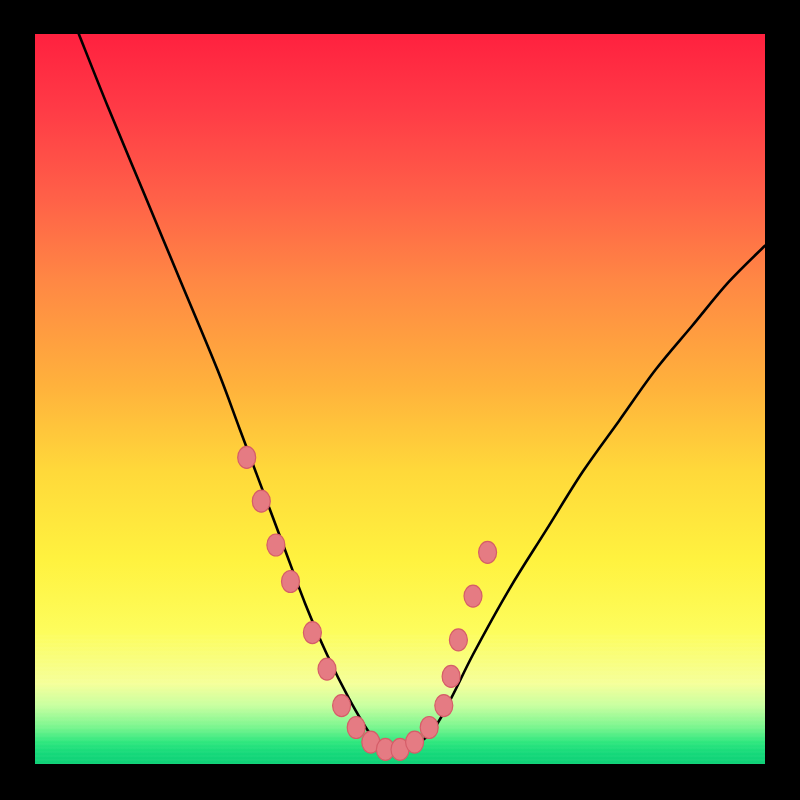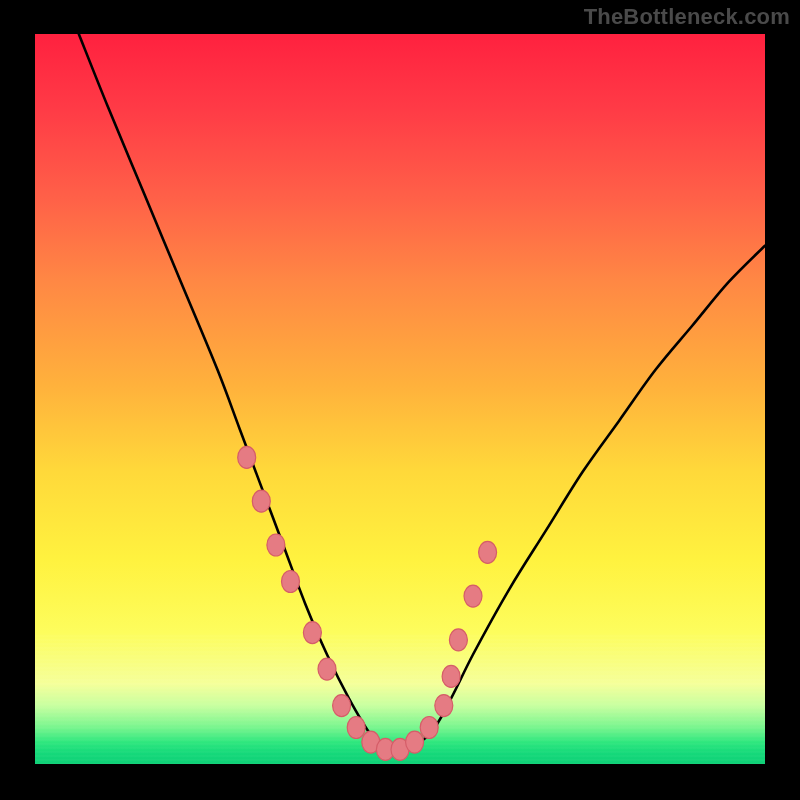--- a/index.html
+++ b/index.html
@@ -80,21 +80,20 @@
     fill: #e57b83;
     stroke: #d55d68;
     stroke-width: 1.2;
   }
 </style>
 </head>
 <body>
 
 <div class="frame">
 
-  <div class="watermark">TheBottleneck.com</div>
 
   <div class="plot-area">
     <div class="banding"></div>
 
     <svg class="curve" viewBox="0 0 730 730" preserveAspectRatio="none">
       <path id="curve-path" fill="none" stroke="#000" stroke-width="2.6" stroke-linecap="round" d="M 43.8 0.0 C 48.7 12.2, 62.0 46.2, 73.0 73.0 C 84.0 99.8, 97.3 131.4, 109.5 160.6 C 121.7 189.8, 133.8 219.0, 146.0 248.2 C 158.2 277.4, 172.8 311.5, 182.5 335.8 C 192.2 360.1, 197.1 374.7, 204.4 394.2 C 211.7 413.7, 219.0 433.1, 226.3 452.6 C 233.6 472.1, 240.9 491.5, 248.2 511.0 C 255.5 530.5, 262.8 551.1, 270.1 569.4 C 277.4 587.6, 284.7 604.7, 292.0 620.5 C 299.3 636.3, 306.6 650.9, 313.9 664.3 C 321.2 677.7, 329.7 692.3, 335.8 700.8 C 341.9 709.3, 345.5 713.0, 350.4 715.4 C 355.3 717.8, 357.7 717.8, 365.0 715.4 C 372.3 713.0, 385.7 709.3, 394.2 700.8 C 402.7 692.3, 408.8 677.7, 416.1 664.3 C 423.4 650.9, 428.3 638.8, 438.0 620.5 C 447.7 602.3, 462.3 575.5, 474.5 554.8 C 486.7 534.1, 498.8 515.9, 511.0 496.4 C 523.2 476.9, 535.3 456.3, 547.5 438.0 C 559.7 419.8, 571.8 403.9, 584.0 386.9 C 596.2 369.9, 608.3 351.6, 620.5 335.8 C 632.7 320.0, 644.8 306.6, 657.0 292.0 C 669.2 277.4, 681.3 261.6, 693.5 248.2 C 705.7 234.8, 723.9 217.8, 730.0 211.7"></path>
       <g id="markers-group">
           <ellipse cx="211.7" cy="423.4" rx="9" ry="11" class="marker"></ellipse>
           <ellipse cx="226.3" cy="467.2" rx="9" ry="11" class="marker"></ellipse>
           <ellipse cx="240.9" cy="511.0" rx="9" ry="11" class="marker"></ellipse>

